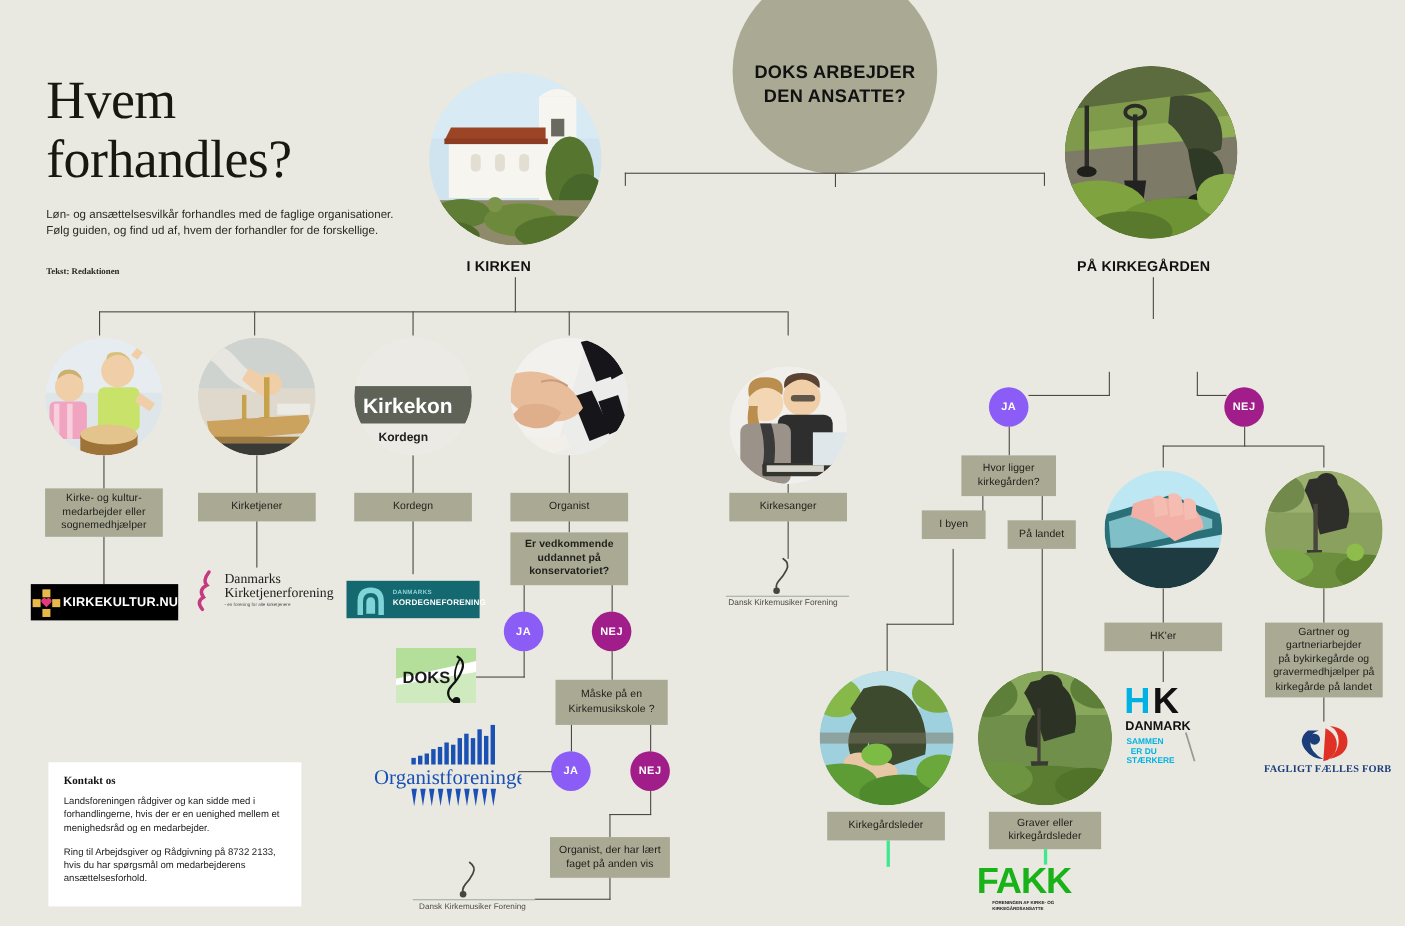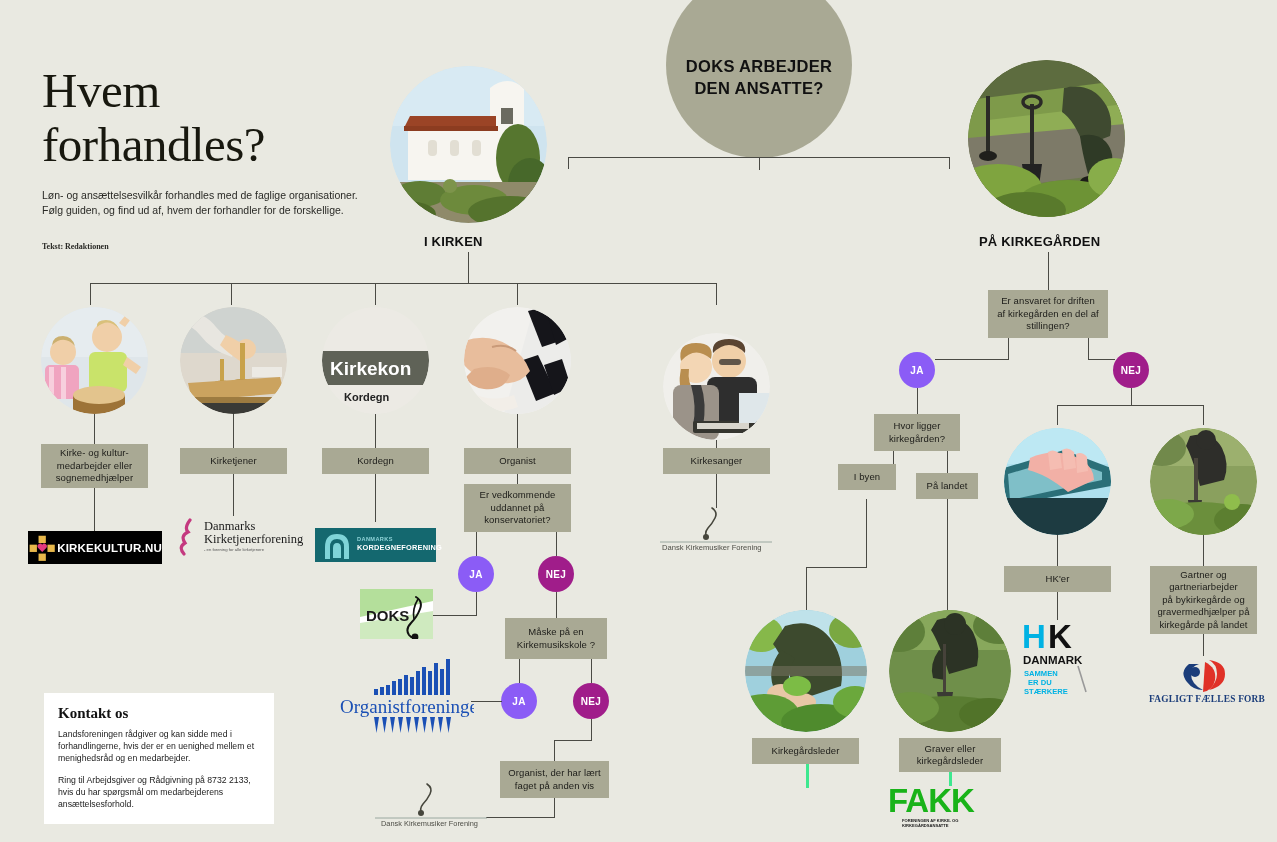--- a/index.html
+++ b/index.html
@@ -84,21 +84,21 @@
     color:#111; letter-spacing:.3px; padding-top:24px;
   }
 
   
   #kontakt {
     position:absolute; left:44px; top:693px; width:230px; height:131px;
     background:#fff; padding:12px 14px;
   }
   #kontakt h3 {
     font-family:"Liberation Serif", serif;
-    font-size:15px; margin-bottom:6px; color:#111;
+    font-size:10px; margin-bottom:6px; color:#111;
   }
   #kontakt p { font-size:8.7px; line-height:12px; color:#222; }
   #kontakt p.second { margin-top:10px; }
 
   
   .logo { position:absolute; }
   .logo svg, .logo .lo { display:block; }
 
   .kk-logo { background:#000; display:flex; align-items:center; }
   .kk-logo .kk-txt {
@@ -309,21 +309,21 @@
         <path d="M10 62 q22 -6 36 6 q-6 16 -26 14 q-14 -2 -18 -12z" fill="#dfae8b"></path>
         <path d="M28 40 q14 -4 24 4" stroke="#c99a79" stroke-width="2" fill="none"></path>
         <path d="M8 86 q20 10 42 2 l4 12 q-26 10 -50 -4z" fill="#f2eee8"></path>
       </g>
     </svg>
   </div>
   <div class="nbox" style="left:464px; top:448px; width:107px; height:26px;">Organist</div>
   <div class="line-v" style="left:517px; top:414px; height:34px;"></div>
   <div class="line-v" style="left:517px; top:474px; height:10px;"></div>
 
-  <div class="nbox" style="left:464px; top:484px; width:107px; height:48px; white-space:pre-line;">Er vedkommende
+  <div class="nbox" style="left:464px; top:484px; width:107px; height:48px; white-space:pre-line;font-weight:bold;">Er vedkommende
 uddannet på
 konservatoriet?</div>
 
   <div class="line-v" style="left:476px; top:532px; height:24px;"></div>
   <div class="line-v" style="left:556px; top:532px; height:24px;"></div>
   <div class="badge ja" style="left:458px; top:556px;">JA</div>
   <div class="badge nej" style="left:538px; top:556px;">NEJ</div>
 
   <div class="line-v" style="left:476px; top:592px; height:24px;"></div>
   <div class="line-h" style="left:432px; top:615px; width:45px;"></div>
@@ -469,23 +469,20 @@
         <ellipse cx="100" cy="142" rx="50" ry="22" fill="#6d9335"></ellipse>
         <ellipse cx="146" cy="118" rx="26" ry="20" fill="#88ad4a"></ellipse>
         <ellipse cx="58" cy="150" rx="40" ry="18" fill="#597a2c"></ellipse>
       </g>
     </svg>
   </div>
   <div class="branch-title" style="left:979px; top:234px;">PÅ KIRKEGÅRDEN</div>
 
   <div class="line-v" style="left:1048px; top:252px; height:38px;"></div>
 
-  <div class="nbox" style="left:988px; top:290px; width:120px; height:48px; white-space:pre-line;">Er ansvaret for driften
-af kirkegården en del af
-stillingen?</div>
 
   <div class="line-v" style="left:1008px; top:338px; height:22px;"></div>
   <div class="line-h" style="left:935px; top:359px; width:74px;"></div>
   <div class="badge ja" style="left:899px; top:352px;">JA</div>
 
   <div class="line-v" style="left:1088px; top:338px; height:22px;"></div>
   <div class="line-h" style="left:1088px; top:359px; width:27px;"></div>
   <div class="badge nej" style="left:1113px; top:352px;">NEJ</div>
 
   <div class="line-v" style="left:917px; top:388px; height:26px;"></div>

